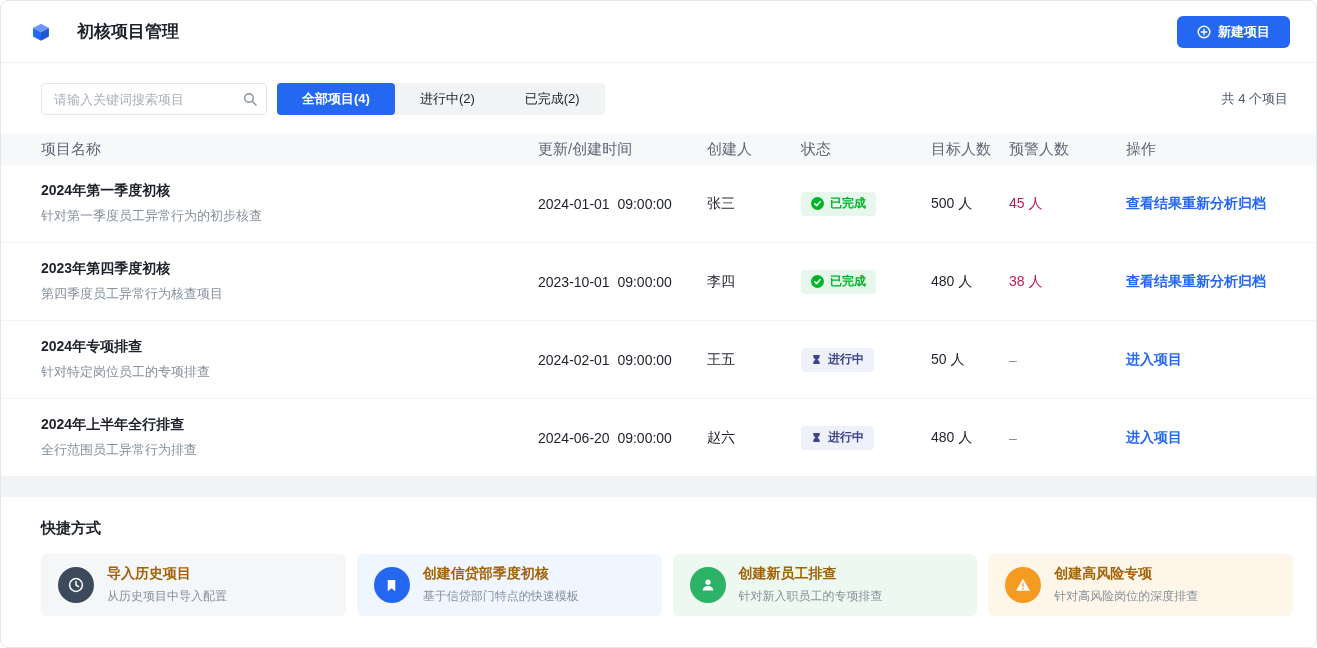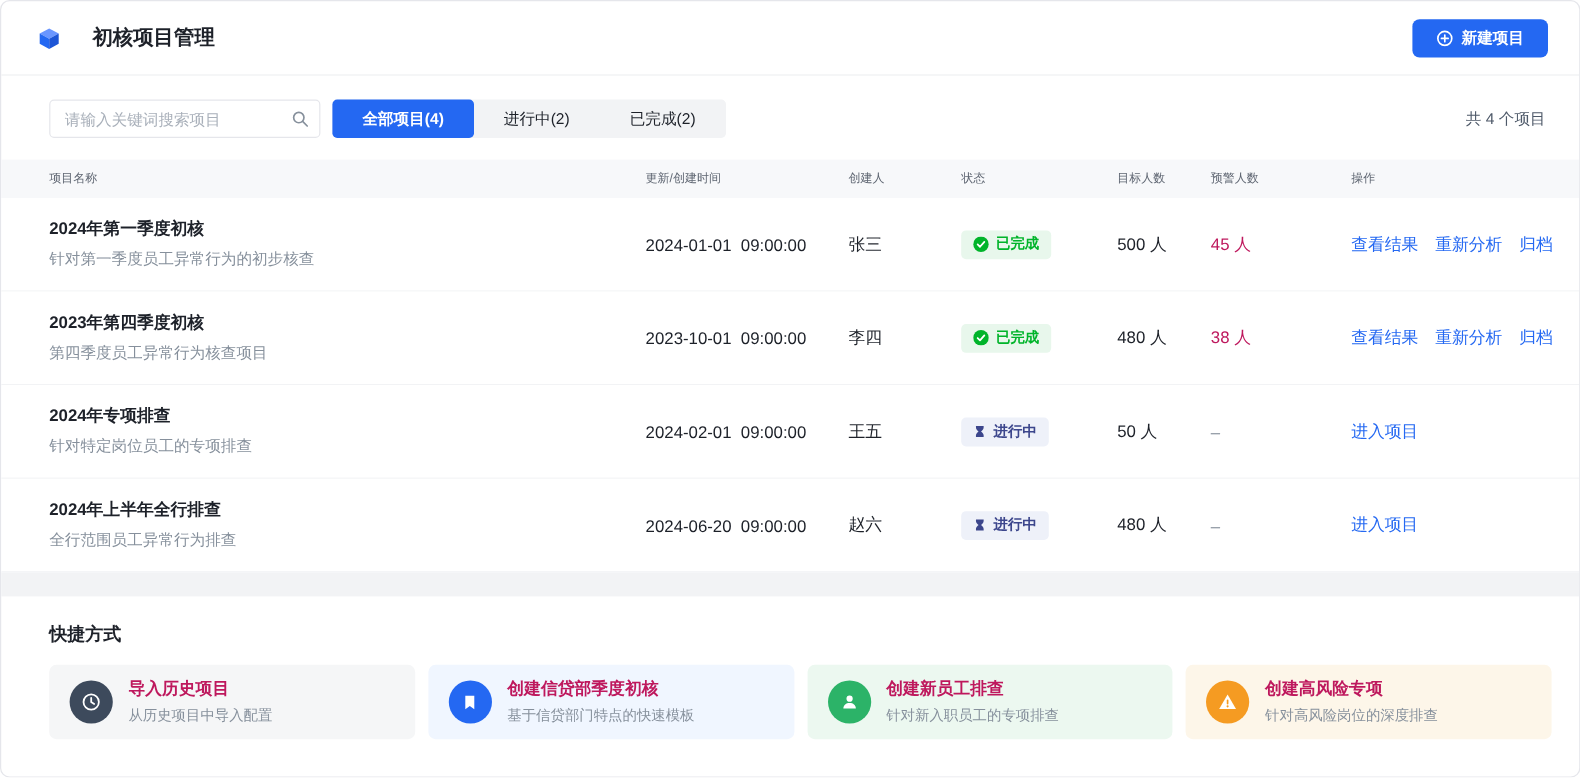--- a/index.html
+++ b/index.html
@@ -48,34 +48,34 @@
   .tab.active { background: #2468f2; color: #fff; font-weight: 600; }
   .total { margin-left: auto; font-size: 13px; color: #4e5969; }
 
   
   .grid {
     display: grid;
     grid-template-columns: 497px 169px 94px 130px 78px 117px 1fr;
     align-items: center;
     padding: 0 27px 0 40px;
   }
-  .thead { height: 32px; background: #f7f8fa; color: #5f6672; font-size: 10px; }
+  .thead { height: 32px; background: #f7f8fa; color: #5f6672; font-size: 15px; }
   .thead span { white-space: nowrap; }
   .row { height: 78px; background: #fff; border-bottom: 1px solid #f2f3f5; font-size: 14px; }
   .proj-name { font-weight: 700; font-size: 14px; color: #1d2129; margin-bottom: 7px; }
   .proj-desc { font-size: 13px; color: #86909c; }
   .badge {
     display: inline-flex; align-items: center; gap: 6px;
     height: 24px; padding: 0 10px; border-radius: 4px; font-size: 12px; font-weight: 700; text-align: right;
   }
   .badge.done { background: #e8f7ec; color: #00b42a; }
   .badge.progress { background: #eef1f9; color: #3c468c; }
   .warn { color: #be185d; }
   .dash { color: #86909c; }
-  .actions { display: flex; gap: 14px; white-space: nowrap; }
+  .actions { display: flex; white-space: nowrap; font-weight: bold; }
   .actions a { color: #2468f2; font-size: 14px; text-decoration: none; cursor: pointer; }
 
   
   .section-gap { height: 20px; background: #f2f3f5; }
 
   
   .shortcuts { padding: 22px 23px 0 40px; }
   .shortcuts h2 { font-size: 15px; font-weight: 700; color: #1d2129; }
   .cards { display: flex; gap: 11px; margin-top: 16px; }
   .card {
@@ -87,21 +87,21 @@
   .c-green { background: #ecf8f0; }
   .c-orange { background: #fdf6e9; }
   .cicon {
     width: 36px; height: 36px; border-radius: 50%; flex: none;
     display: flex; align-items: center; justify-content: center;
   }
   .i-dark { background: #3d4a5c; }
   .i-blue { background: #2468f2; }
   .i-green { background: #2cb368; }
   .i-orange { background: #f59b22; }
-  .ctitle { font-size: 14px; font-weight: 700; color: #be185d; margin-bottom: 5px; }
+  .ctitle { font-size: 14px; font-weight: 700; color: #a16207; margin-bottom: 5px; }
   .csub { font-size: 12px; color: #86909c; }
 </style>
 </head>
 <body>
 
 <div class="page">
 
   <header class="topbar">
     <div class="title-wrap">
       <span class="cube">

